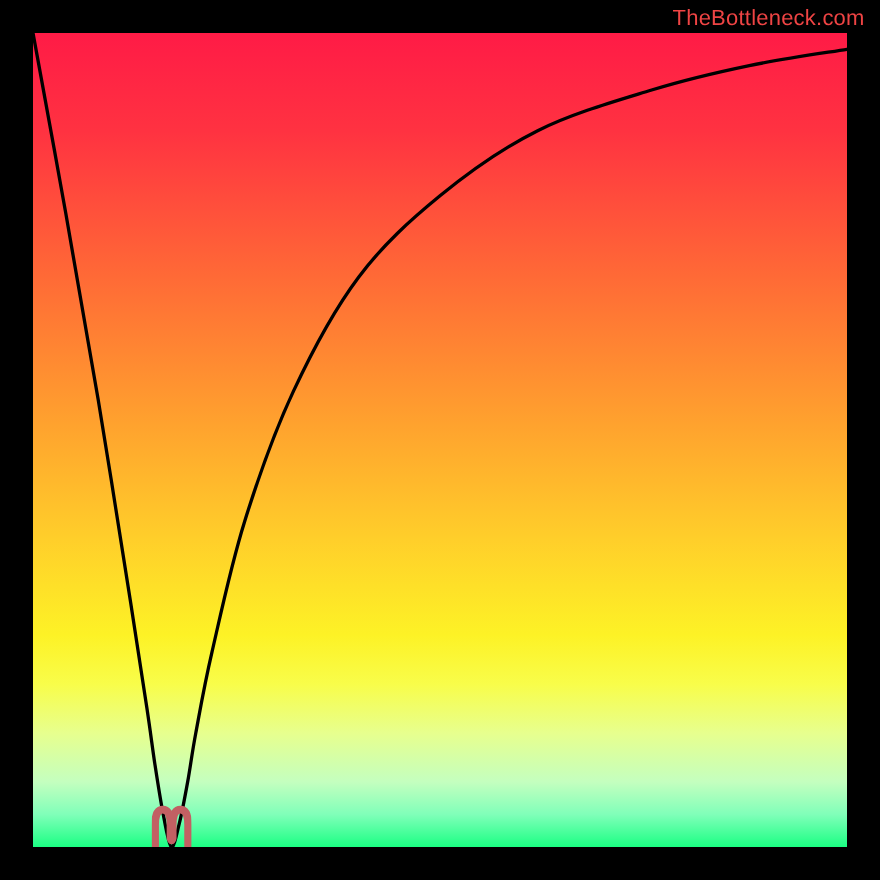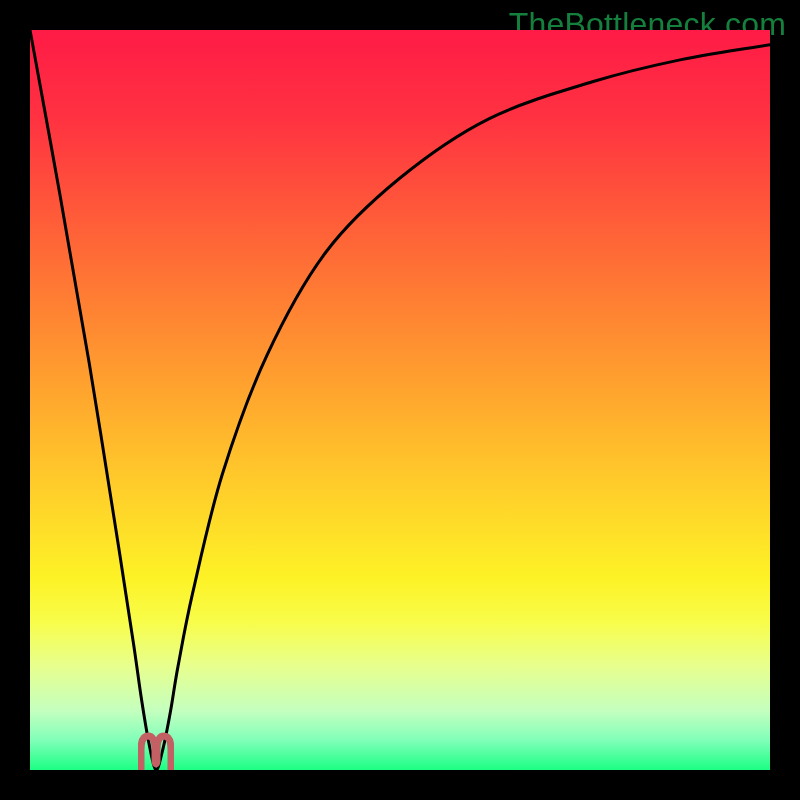--- a/index.html
+++ b/index.html
@@ -37,23 +37,23 @@
     position: absolute;
     top: 0;
     left: 0;
     width: 100%;
     height: 100%;
   }
   .attribution {
     position: absolute;
     top: 6px;
     right: 14px;
-    font-size: 32px;
+    font-size: 20px;
     font-weight: 400;
-    color: #15803d;
+    color: #ef4444;
     letter-spacing: 0.2px;
   }
   .marker {
     position: absolute;
     bottom: 0;
     width: 36px;
     height: 40px;
   }
 </style>
 </head>

